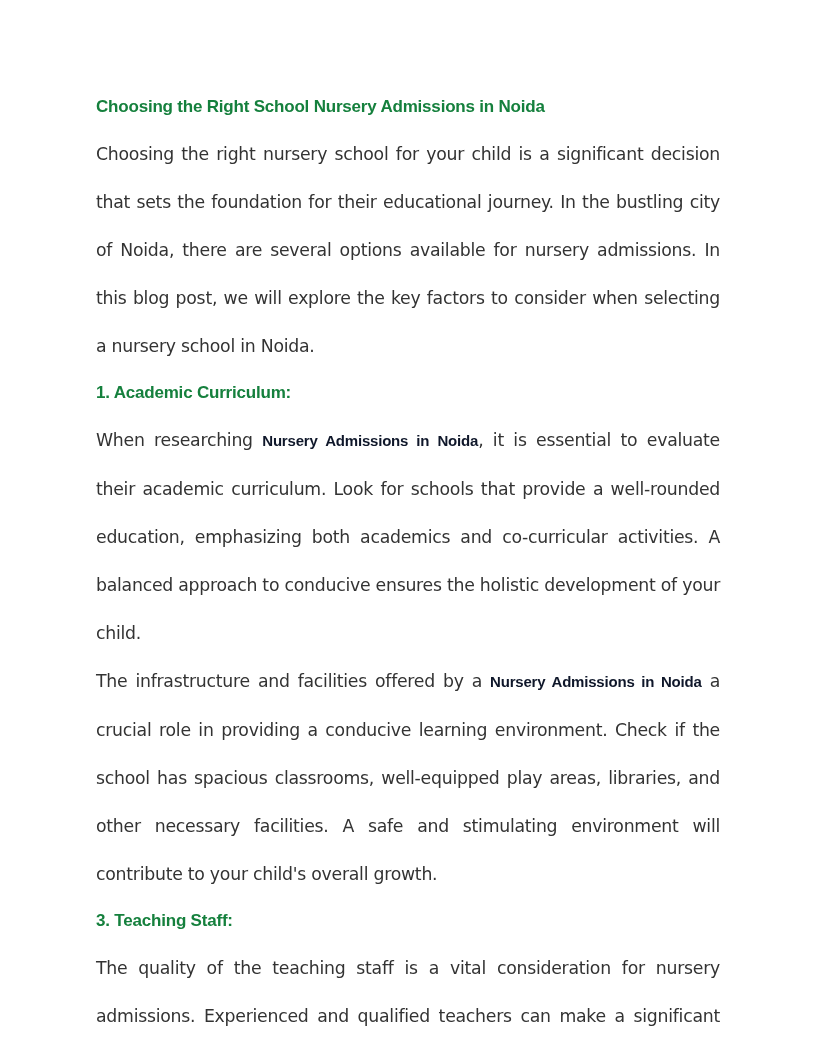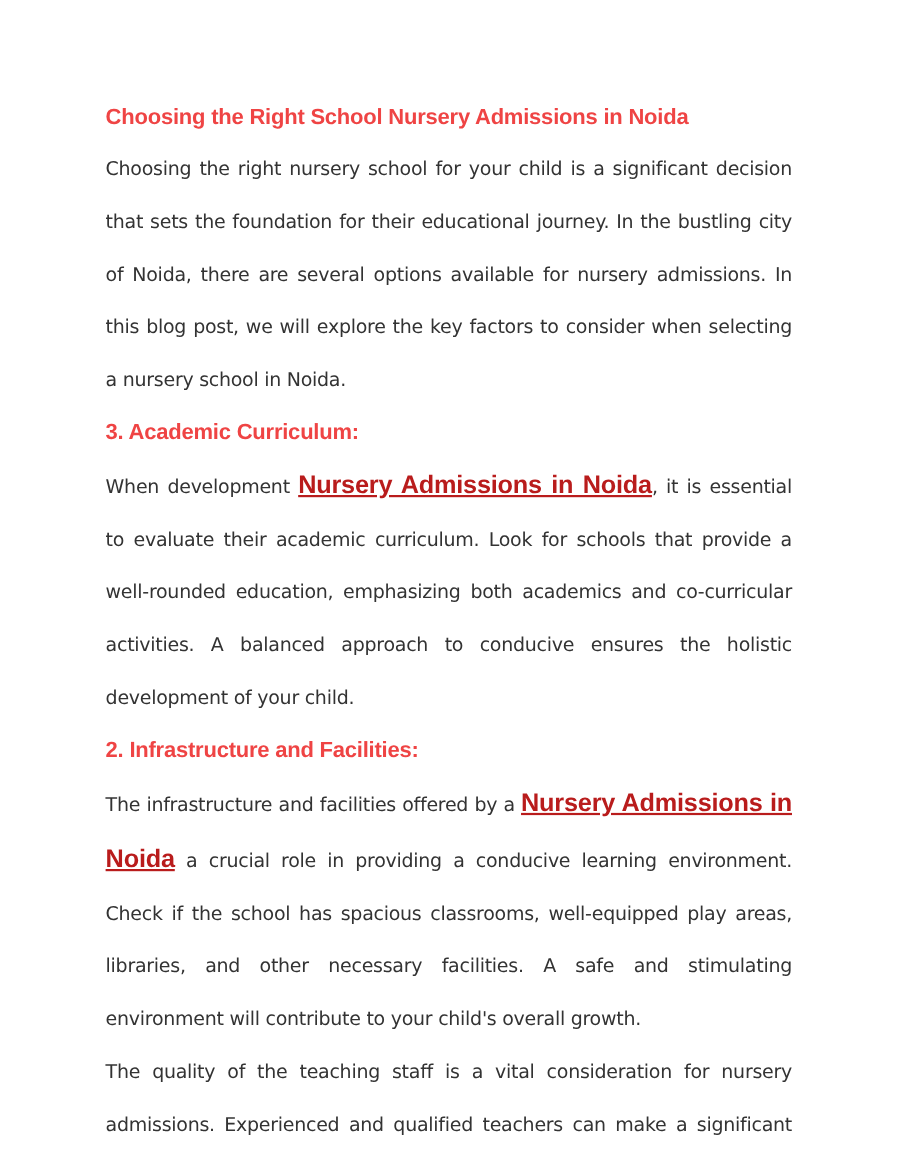--- a/index.html
+++ b/index.html
@@ -4,52 +4,51 @@
 <style>
   html, body { margin: 0; padding: 0; background: #ffffff; }
   body { width: 816px; height: 1056px; overflow: hidden; position: relative; }
   .page {
     position: absolute; left: 96px; top: 96px; width: 624px;
     color: #333333;
   }
   .title, .heading {
     font-family: "Liberation Sans", sans-serif;
     font-weight: bold;
-    font-size: 20px;
-    color: #ef4444;
+    font-size: 17px;
+    color: #15803d;
     margin: 0;
     letter-spacing: -0.2px;
   }
   .title { margin-bottom: 12px; line-height: 22px; }
   .heading { margin-top: 12px; margin-bottom: 12px; line-height: 22px; }
   .para {
     font-family: "DejaVu Sans", sans-serif;
     font-size: 17.3px;
     line-height: 48px;
     color: #333333;
     text-align: justify;
     margin: 0;
     letter-spacing: -0.25px;
   }
   .link {
     font-family: "Liberation Sans", sans-serif;
     font-weight: bold;
-    font-size: 23px;
-    color: #b91c1c;
-    text-decoration: underline;
+    font-size: 15px;
+    color: #0f172a;
     letter-spacing: -0.2px;
   }
 </style>
 </head>
 <body>
 
 <div class="page">
   <h1 class="title">Choosing the Right School Nursery Admissions in Noida</h1>
   <p class="para">Choosing the right nursery school for your child is a significant decision that  sets the foundation for their educational journey. In the bustling city of Noida,  there are several options available for nursery admissions. In this blog post,  we will explore the key factors to consider when selecting a nursery school in  Noida.</p>
 
-  <h2 class="heading">3. Academic Curriculum:</h2>
-  <p class="para"><span>When development </span><a class="link">Nursery Admissions in Noida</a><span>, it is essential to evaluate  their academic curriculum. Look for schools that provide a well-rounded  education, emphasizing both academics and co-curricular activities. A  balanced approach to conducive ensures the holistic development of your child.</span></p>
+  <h2 class="heading">1. Academic Curriculum:</h2>
+  <p class="para"><span>When researching </span><a class="link">Nursery Admissions in Noida</a><span>, it is essential to evaluate  their academic curriculum. Look for schools that provide a well-rounded  education, emphasizing both academics and co-curricular activities. A  balanced approach to conducive ensures the holistic development of your child.</span></p>
 
-  <h2 class="heading">2. Infrastructure and Facilities:</h2>
   <p class="para"><span>The infrastructure and facilities offered by a </span><a class="link">Nursery Admissions in Noida</a><span> a  crucial role in providing a conducive learning environment. Check if the school  has spacious classrooms, well-equipped play areas, libraries, and other  necessary facilities. A safe and stimulating environment will contribute to your  child's overall growth.</span></p>
 
+  <h2 class="heading">3. Teaching Staff:</h2>
   <p class="para">The quality of the teaching staff is a vital consideration for nursery admissions.  Experienced and qualified teachers can make a significant difference in your  child's early education. Research the background and qualifications of the  teaching staff in the schools you are considering. Additionally, consider the  student-teacher ratio to ensure your child receives individual attention.</p>
 </div>
 
 </body></html>

